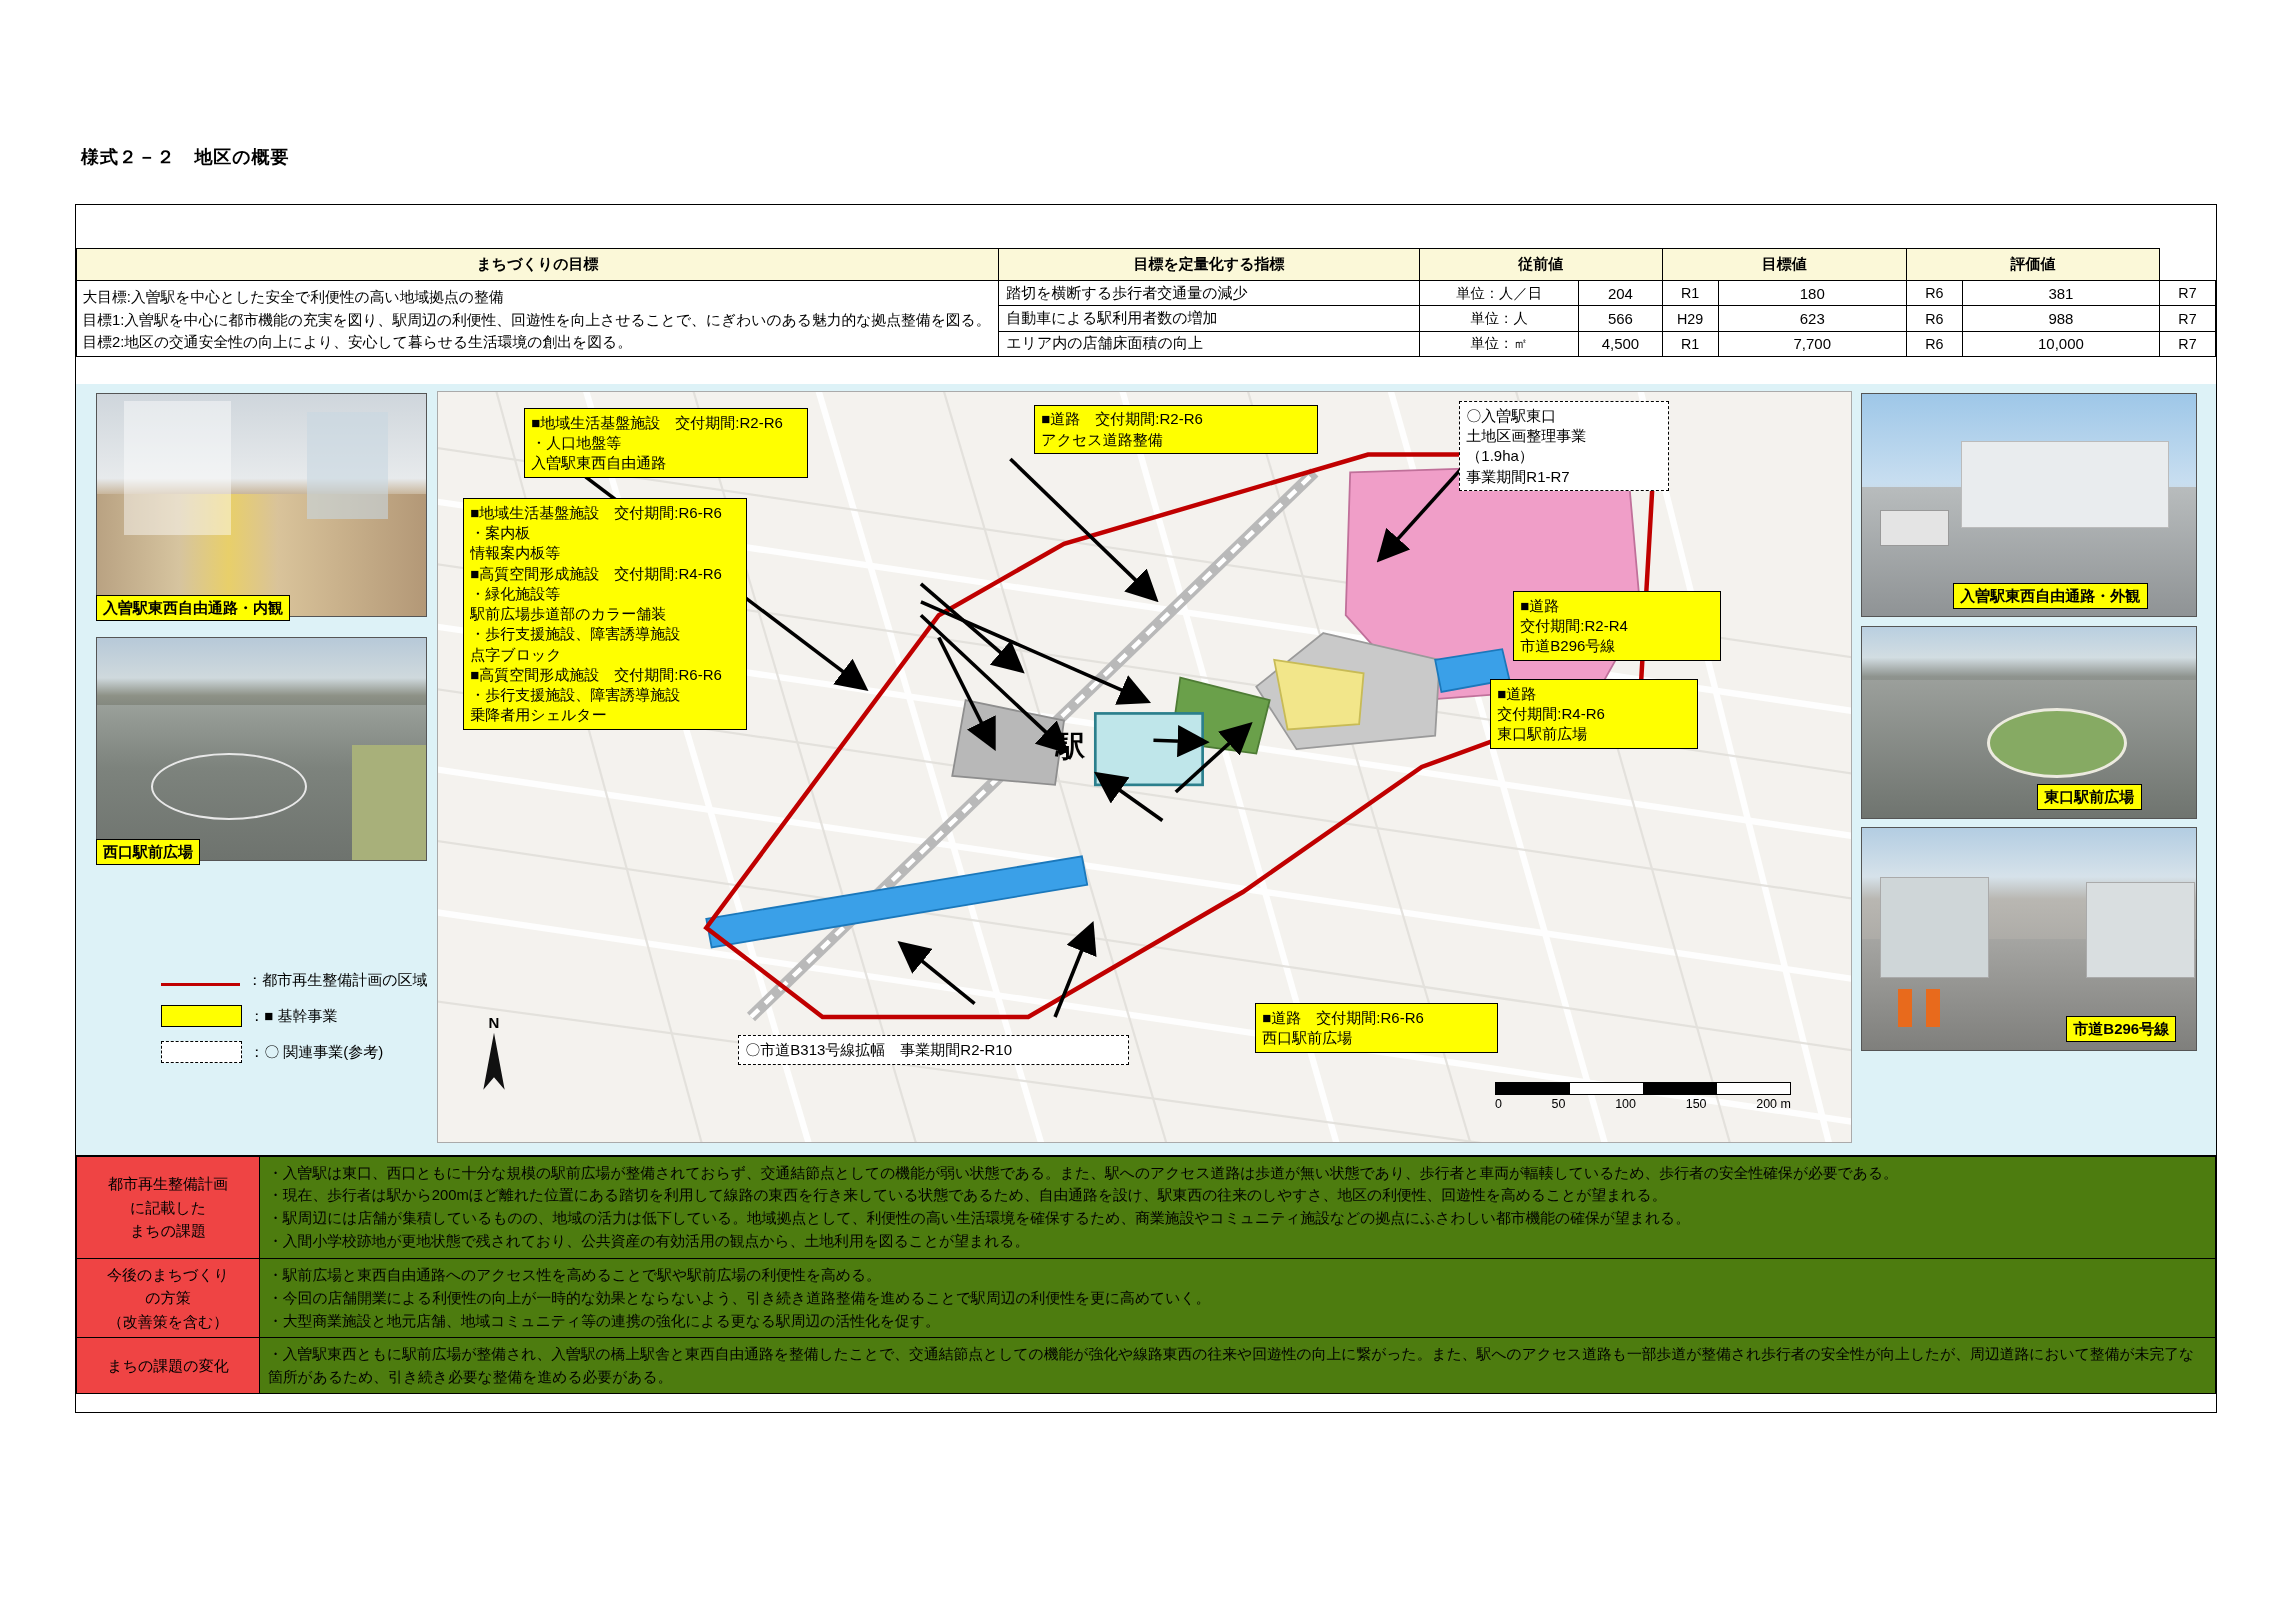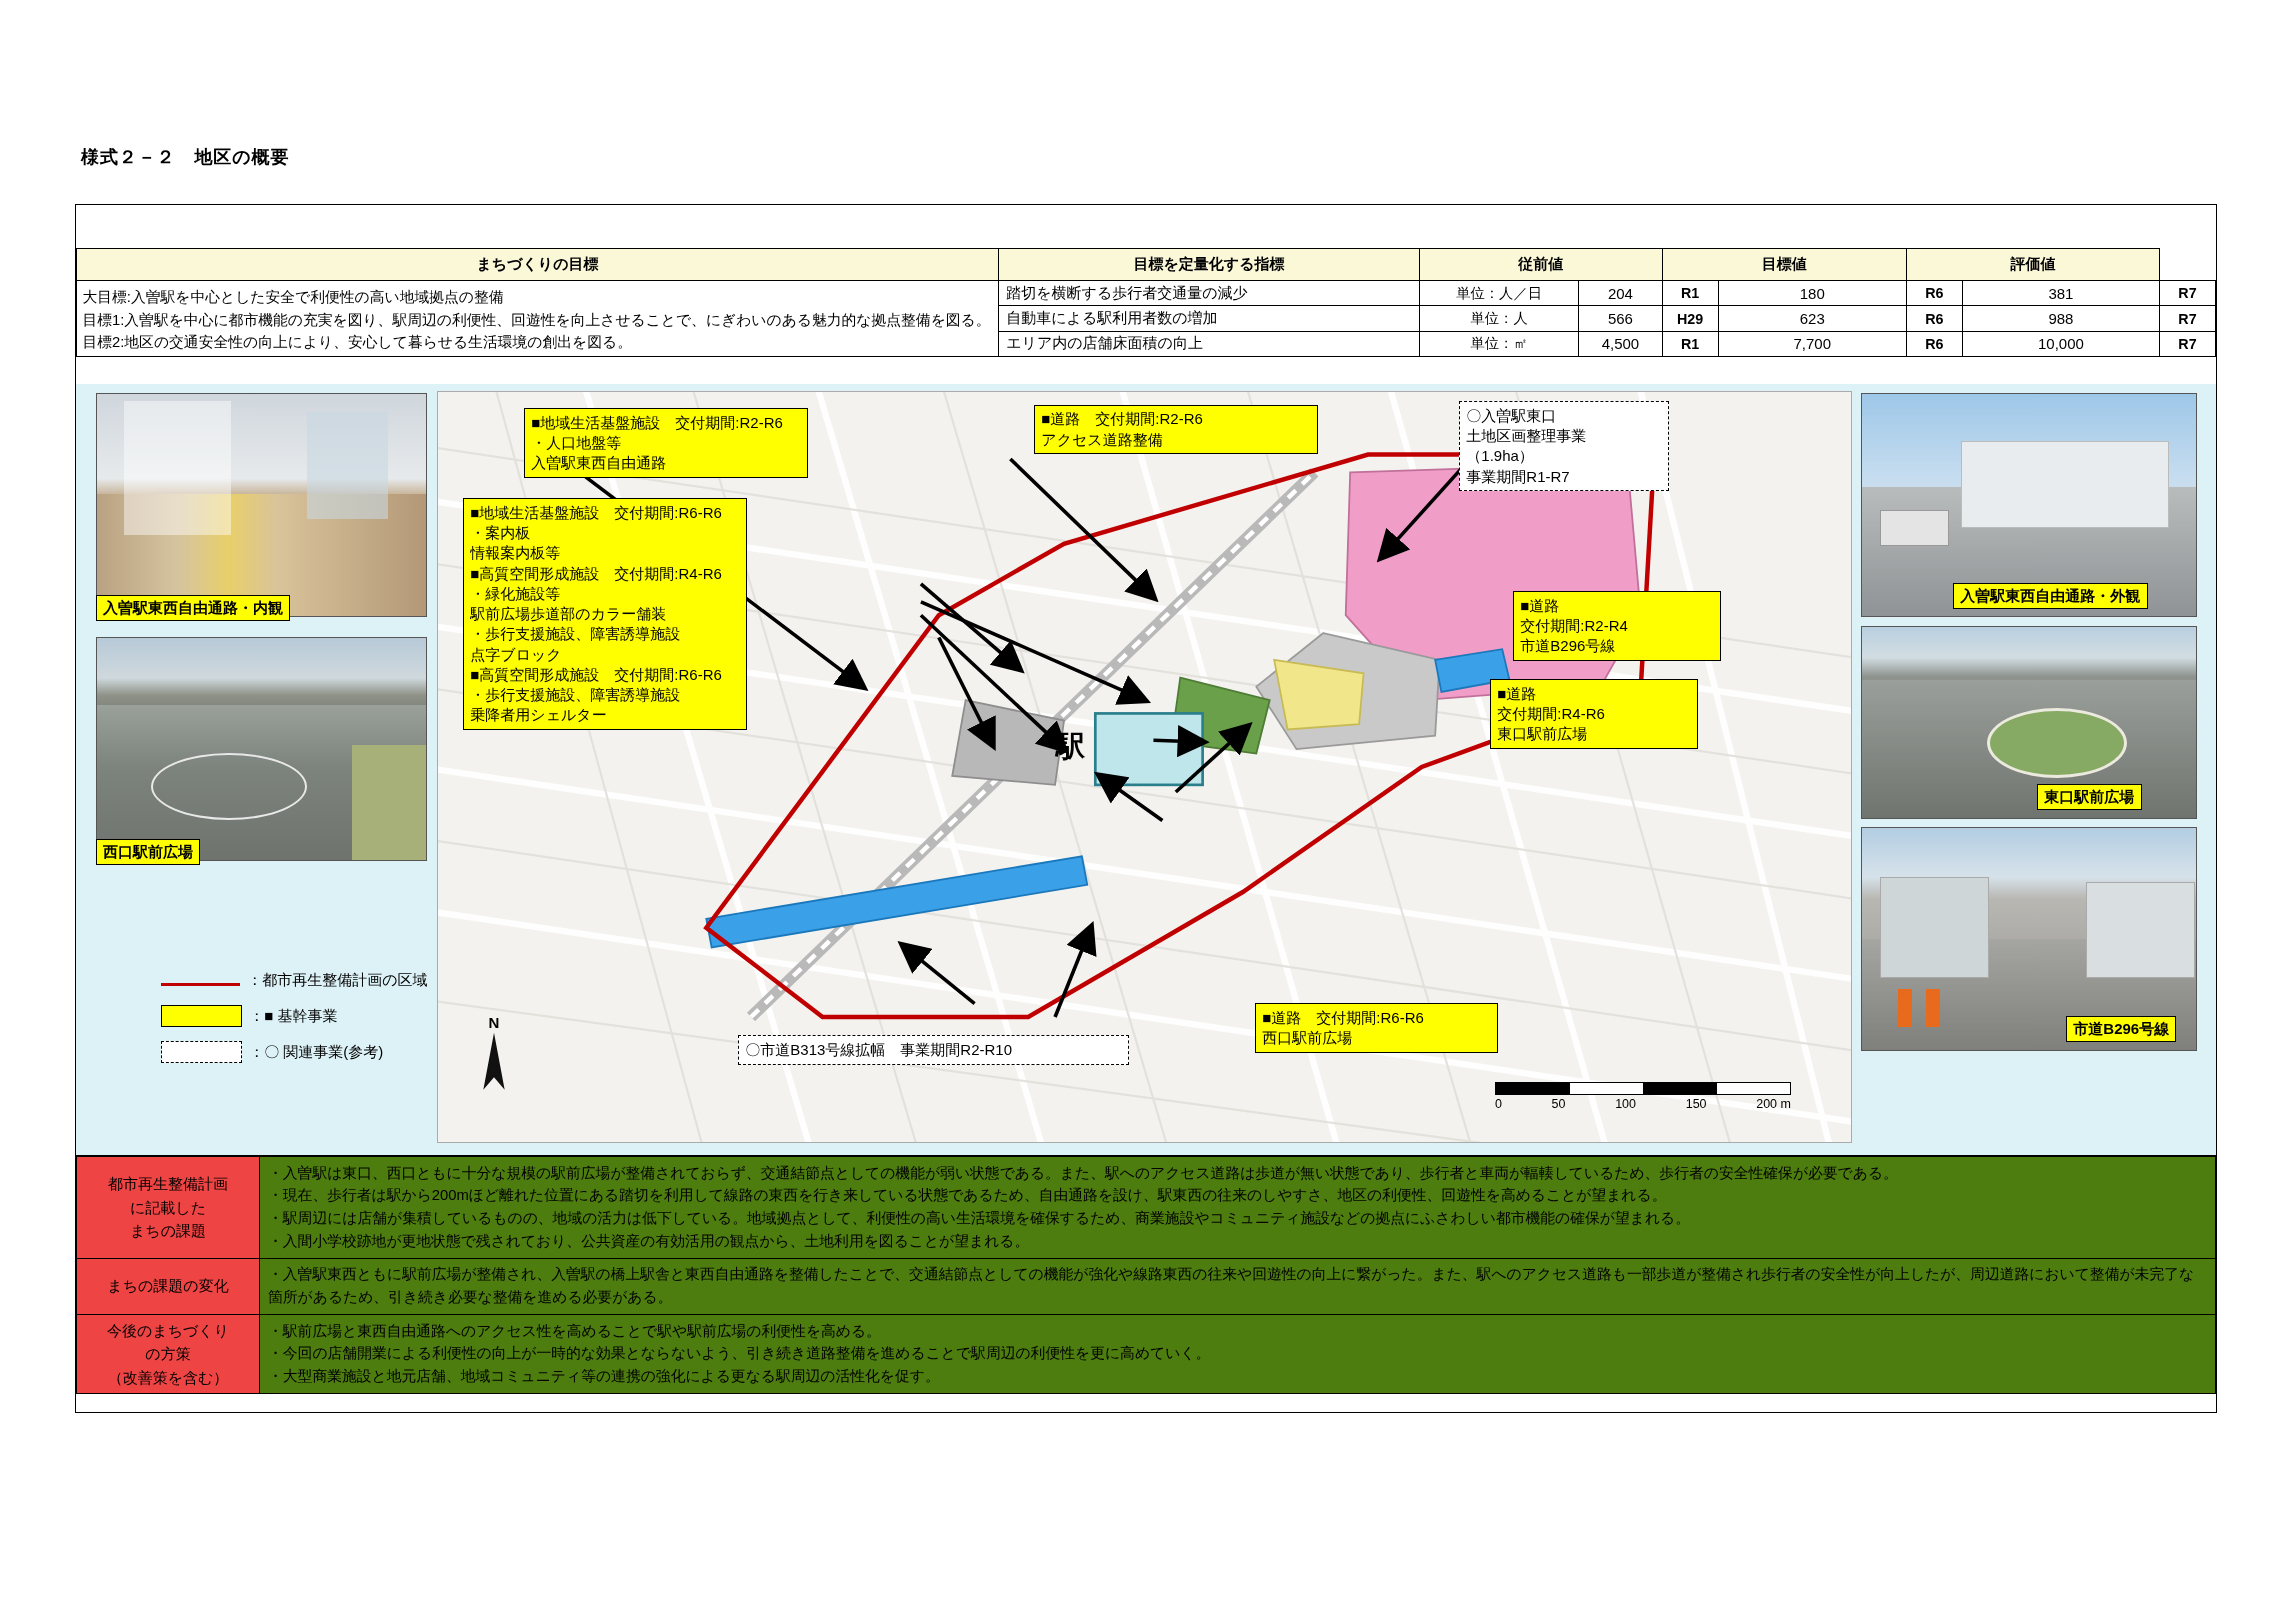--- a/index.html
+++ b/index.html
@@ -91,21 +91,20 @@
     font-size: 14.3px;
   }
   .goal-table .num {
     text-align: center;
     font-size: 15px;
   }
   .goal-table .yr {
     text-align: center;
     font-size: 14.3px;
     width: 56px;
-    font-weight: bold;
   }
   
   .mid-band {
     position: absolute;
     left: 0;
     top: 179px;
     width: 100%;
     height: 772px;
     background: #ddf2f7;
     border-bottom: 1.8px solid #000;
@@ -480,33 +479,33 @@
 に記載した
 まちの課題</td>
         <td class="body">
           <div>・入曽駅は東口、西口ともに十分な規模の駅前広場が整備されておらず、交通結節点としての機能が弱い状態である。また、駅へのアクセス道路は歩道が無い状態であり、歩行者と車両が輻輳しているため、歩行者の安全性確保が必要である。</div>
           <div>・現在、歩行者は駅から200mほど離れた位置にある踏切を利用して線路の東西を行き来している状態であるため、自由通路を設け、駅東西の往来のしやすさ、地区の利便性、回遊性を高めることが望まれる。</div>
           <div>・駅周辺には店舗が集積しているものの、地域の活力は低下している。地域拠点として、利便性の高い生活環境を確保するため、商業施設やコミュニティ施設などの拠点にふさわしい都市機能の確保が望まれる。</div>
           <div>・入間小学校跡地が更地状態で残されており、公共資産の有効活用の観点から、土地利用を図ることが望まれる。</div>
         </td>
       </tr>
       <tr>
-        <td class="rowhead" style="white-space:pre-line">まちの課題の変化</td>
-        <td class="body">
-          <div>・入曽駅東西ともに駅前広場が整備され、入曽駅の橋上駅舎と東西自由通路を整備したことで、交通結節点としての機能が強化や線路東西の往来や回遊性の向上に繋がった。また、駅へのアクセス道路も一部歩道が整備され歩行者の安全性が向上したが、周辺道路において整備が未完了な箇所があるため、引き続き必要な整備を進める必要がある。</div>
-        </td>
-      </tr>
-      <tr>
         <td class="rowhead" style="white-space:pre-line">今後のまちづくり
 の方策
 （改善策を含む）</td>
         <td class="body">
           <div>・駅前広場と東西自由通路へのアクセス性を高めることで駅や駅前広場の利便性を高める。</div>
           <div>・今回の店舗開業による利便性の向上が一時的な効果とならないよう、引き続き道路整備を進めることで駅周辺の利便性を更に高めていく。</div>
           <div>・大型商業施設と地元店舗、地域コミュニティ等の連携の強化による更なる駅周辺の活性化を促す。</div>
         </td>
       </tr>
+      <tr>
+        <td class="rowhead" style="white-space:pre-line">まちの課題の変化</td>
+        <td class="body">
+          <div>・入曽駅東西ともに駅前広場が整備され、入曽駅の橋上駅舎と東西自由通路を整備したことで、交通結節点としての機能が強化や線路東西の往来や回遊性の向上に繋がった。また、駅へのアクセス道路も一部歩道が整備され歩行者の安全性が向上したが、周辺道路において整備が未完了な箇所があるため、引き続き必要な整備を進める必要がある。</div>
+        </td>
+      </tr>
     </tbody>
       </table>
 
   </div>
 </div>
 
 
 </body></html>

